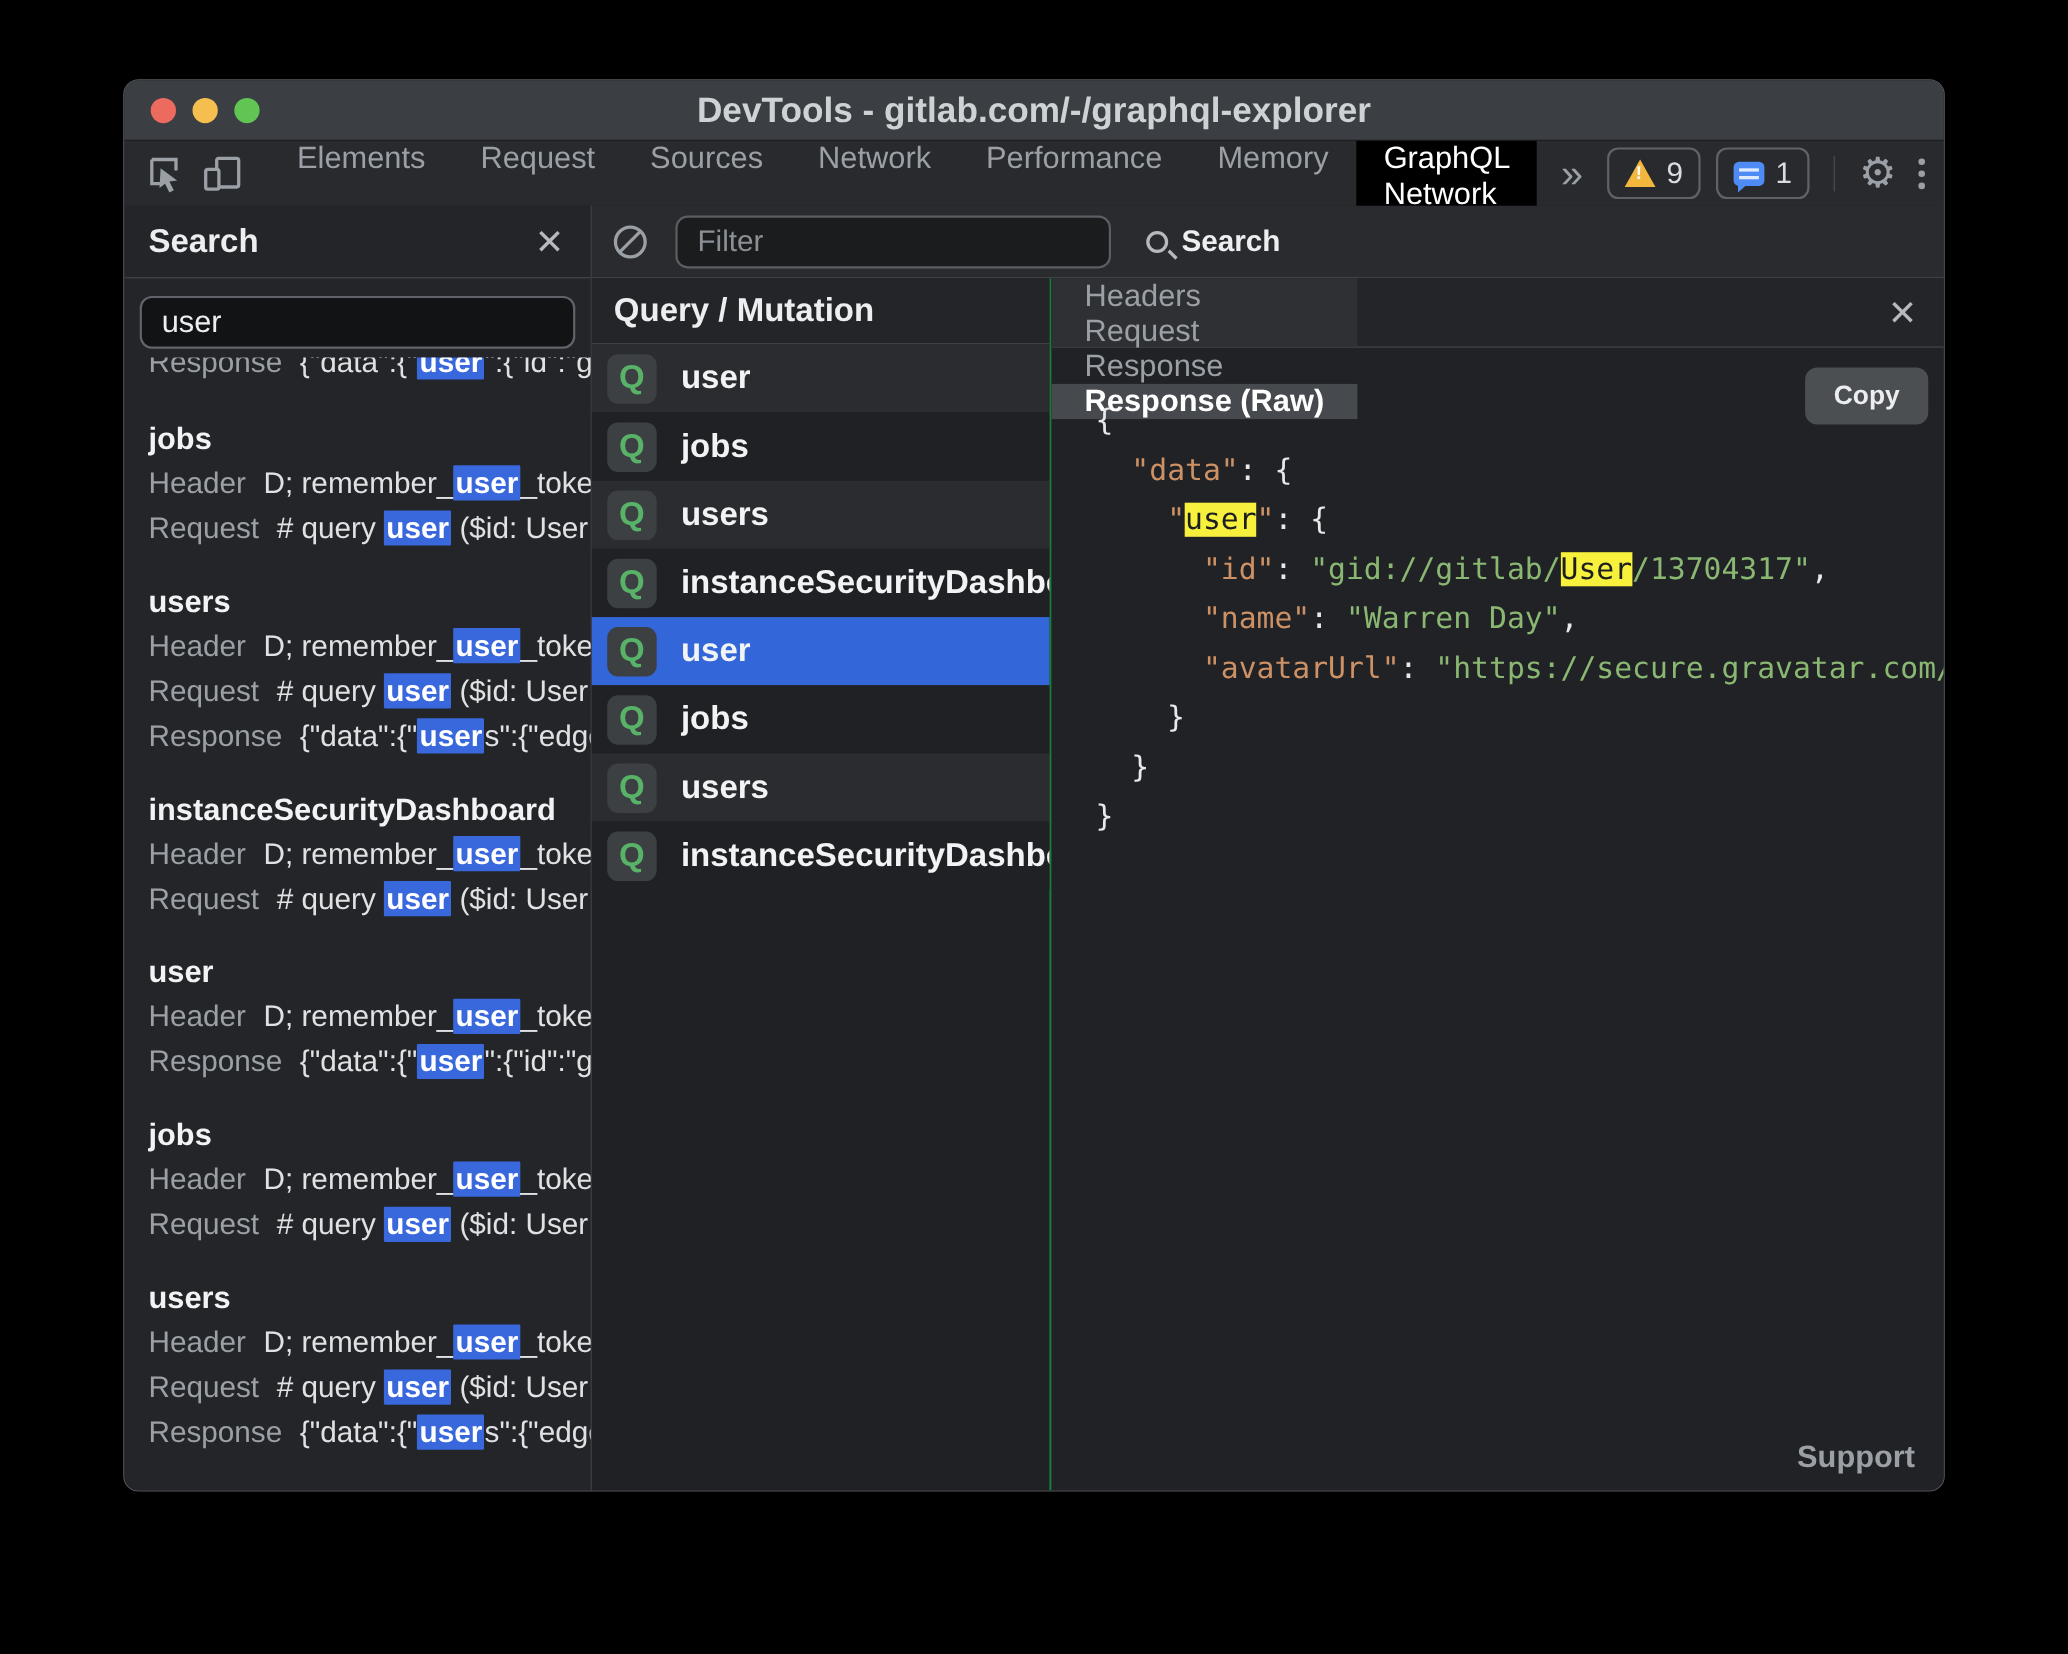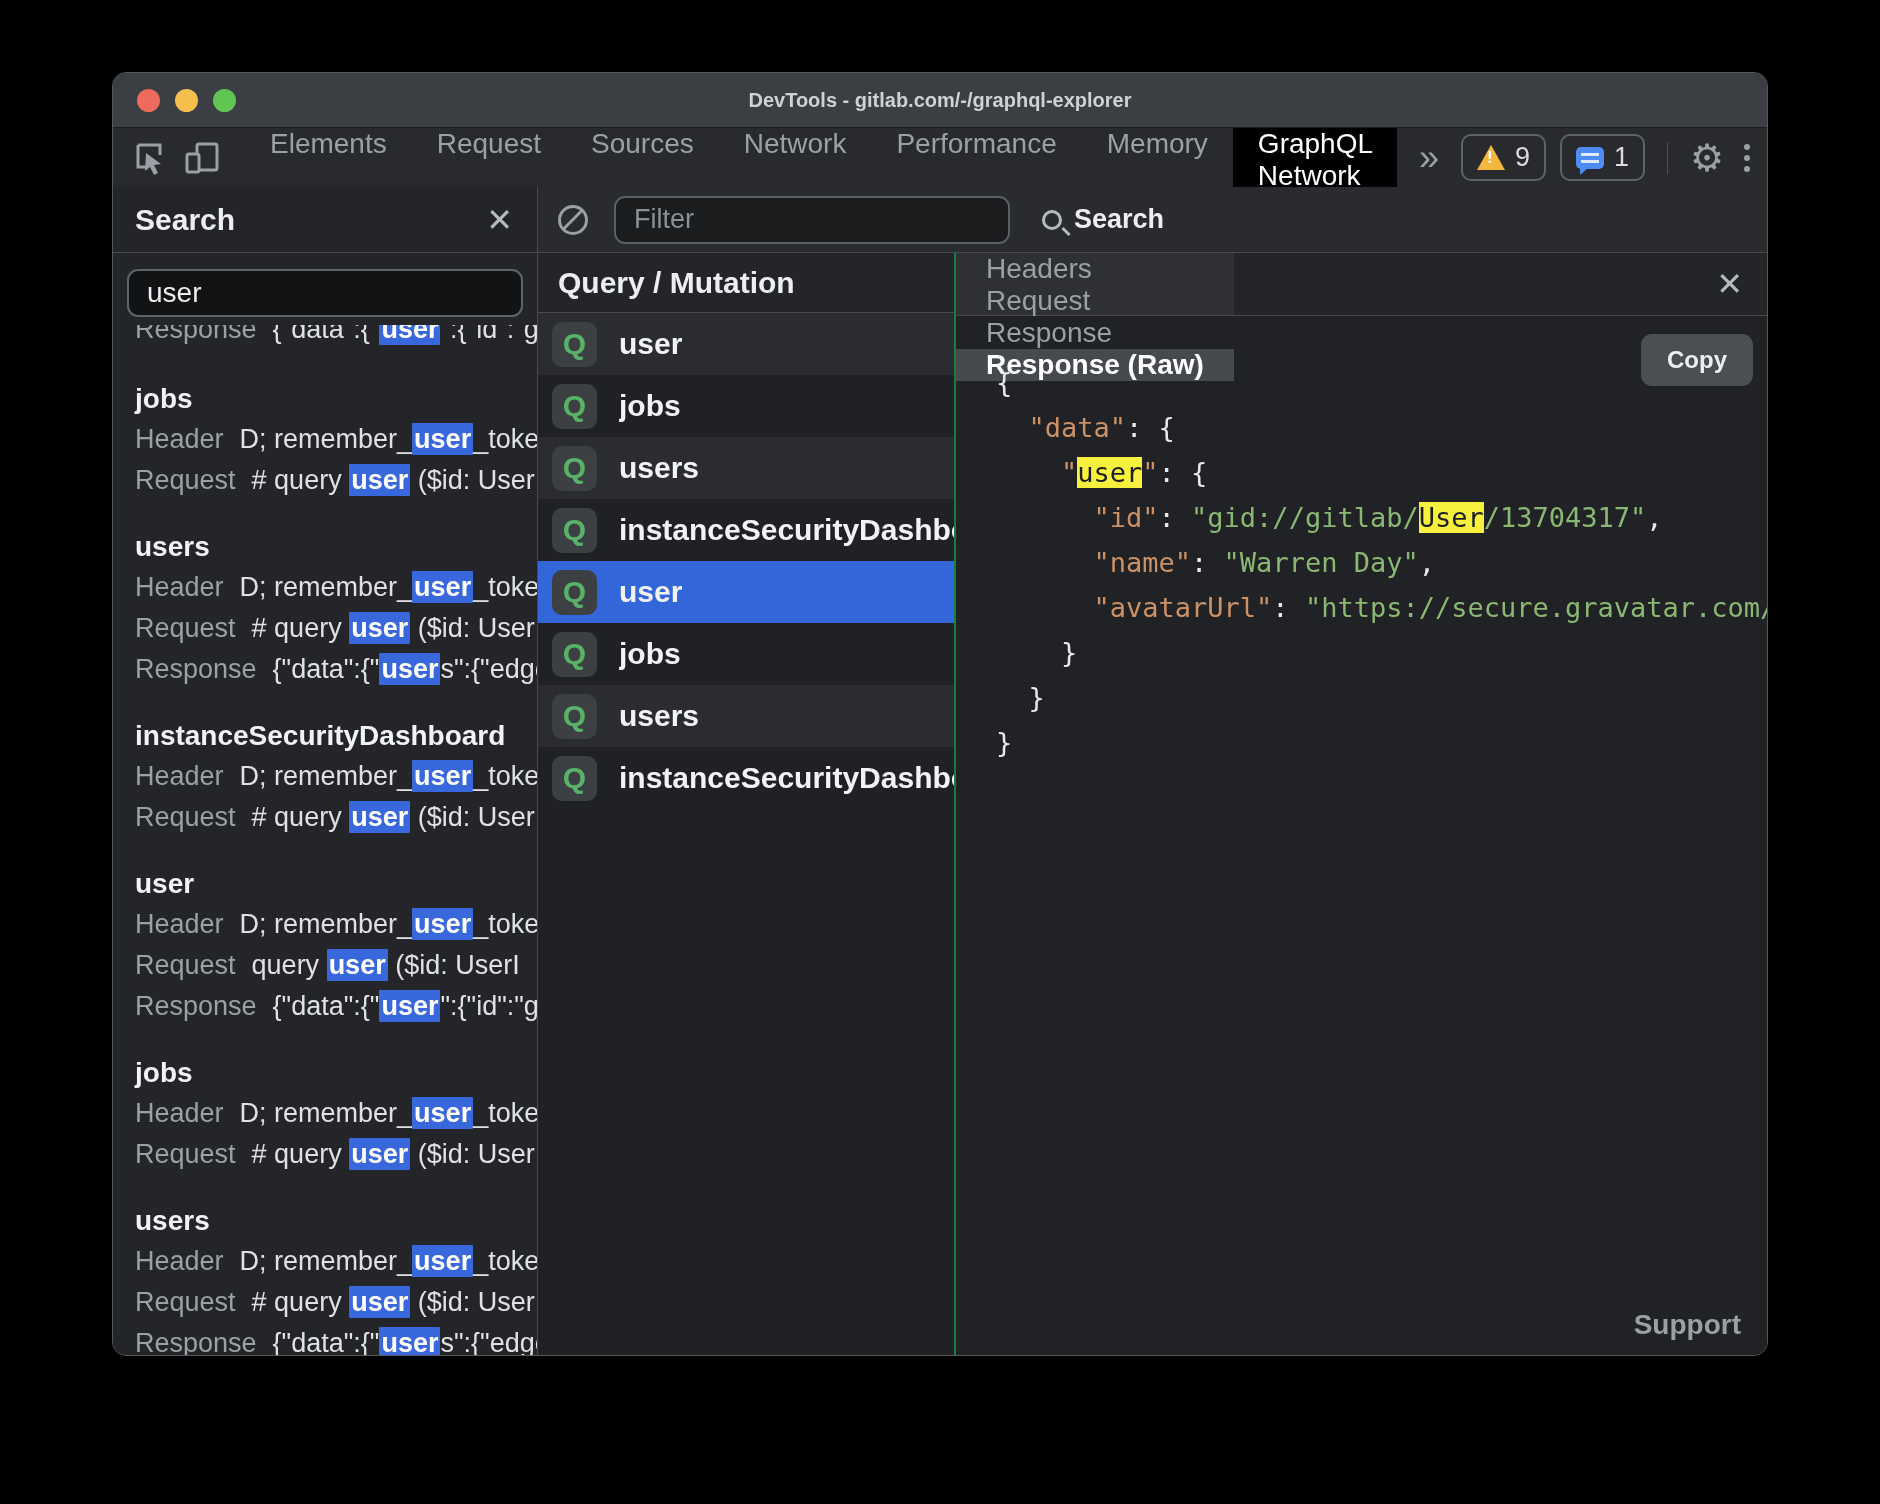--- a/index.html
+++ b/index.html
@@ -5,21 +5,21 @@
   * { box-sizing: border-box; }
   html,body { margin:0; padding:0; width:1880px; height:1504px; background:#000; overflow:hidden;
     font-family:"Liberation Sans", sans-serif; }
   .window { position:absolute; left:112px; top:72px; width:1656px; height:1284px;
     background:#242528; border-radius:14px; border:1px solid #55585b; overflow:hidden;
     display:flex; flex-direction:column; }
 
   
   .titlebar { height:54px; background:#3b3e42; position:relative; flex:0 0 auto;
     display:flex; align-items:center; justify-content:center; }
-  .title { color:#cfd2d4; font-size:20px; font-weight:bold;text-align:center; }
+  .title { color:#cfd2d4; font-size:32px; font-weight:bold;text-align:center; }
   .lights { position:absolute; left:24px; top:0; height:100%; display:flex; align-items:center; gap:15px; }
   .light { width:23px; height:23px; border-radius:50%; }
   .light.red{ background:#ec6a5e; } .light.yellow{ background:#f5bf4f; } .light.green{ background:#61c554; }
 
   
   .tabbar { height:60px; background:#292a2d; border-top:1px solid #1b1c1e; flex:0 0 auto;
     display:flex; align-items:stretch; }
   .tb-icons { display:flex; align-items:center; padding:0 8px 0 18px; gap:16px; }
   .tb-divider { width:1px; height:32px; background:#4c4f52; align-self:center; margin:0 8px; }
   .tab { display:flex; align-items:center; padding:0 25px; color:#9aa0a6; font-size:28px; cursor:default; }
@@ -193,21 +193,20 @@
             <div class="srow"><span class="lbl">Response</span><span>{"data":{"</span><span class="hl-blue">user</span><span>s":{"edges</span></div>
           </div>
           <div class="sgroup">
             <div class="sg-title">instanceSecurityDashboard</div>
             <div class="srow"><span class="lbl">Header</span><span>D; remember_</span><span class="hl-blue">user</span><span>_token=e</span></div>
             <div class="srow"><span class="lbl">Request</span><span># query </span><span class="hl-blue">user</span><span> ($id: UserI</span></div>
           </div>
           <div class="sgroup">
             <div class="sg-title">user</div>
             <div class="srow"><span class="lbl">Header</span><span>D; remember_</span><span class="hl-blue">user</span><span>_token=e</span></div>
-            <div class="srow"><span class="lbl">Request</span><span>query </span><span class="hl-blue">user</span><span> ($id: UserI</span></div>
             <div class="srow"><span class="lbl">Response</span><span>{"data":{"</span><span class="hl-blue">user</span><span>":{"id":"gid</span></div>
           </div>
           <div class="sgroup">
             <div class="sg-title">jobs</div>
             <div class="srow"><span class="lbl">Header</span><span>D; remember_</span><span class="hl-blue">user</span><span>_token=e</span></div>
             <div class="srow"><span class="lbl">Request</span><span># query </span><span class="hl-blue">user</span><span> ($id: UserI</span></div>
           </div>
           <div class="sgroup">
             <div class="sg-title">users</div>
             <div class="srow"><span class="lbl">Header</span><span>D; remember_</span><span class="hl-blue">user</span><span>_token=e</span></div>

